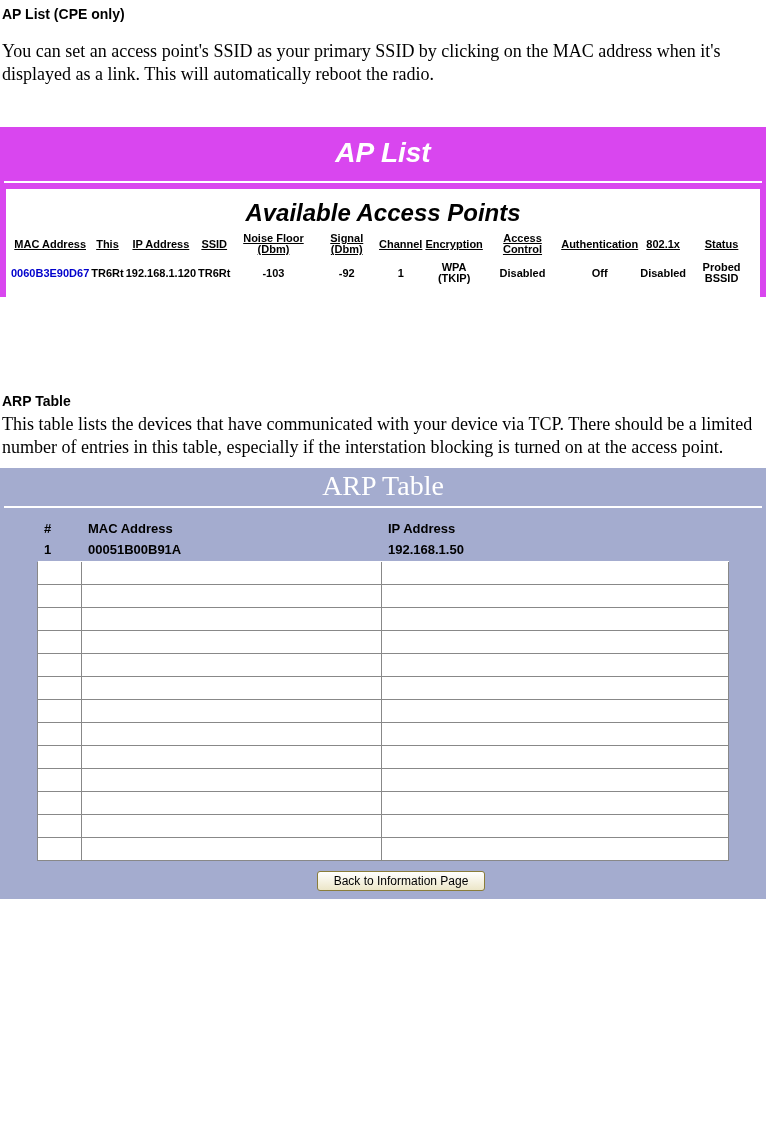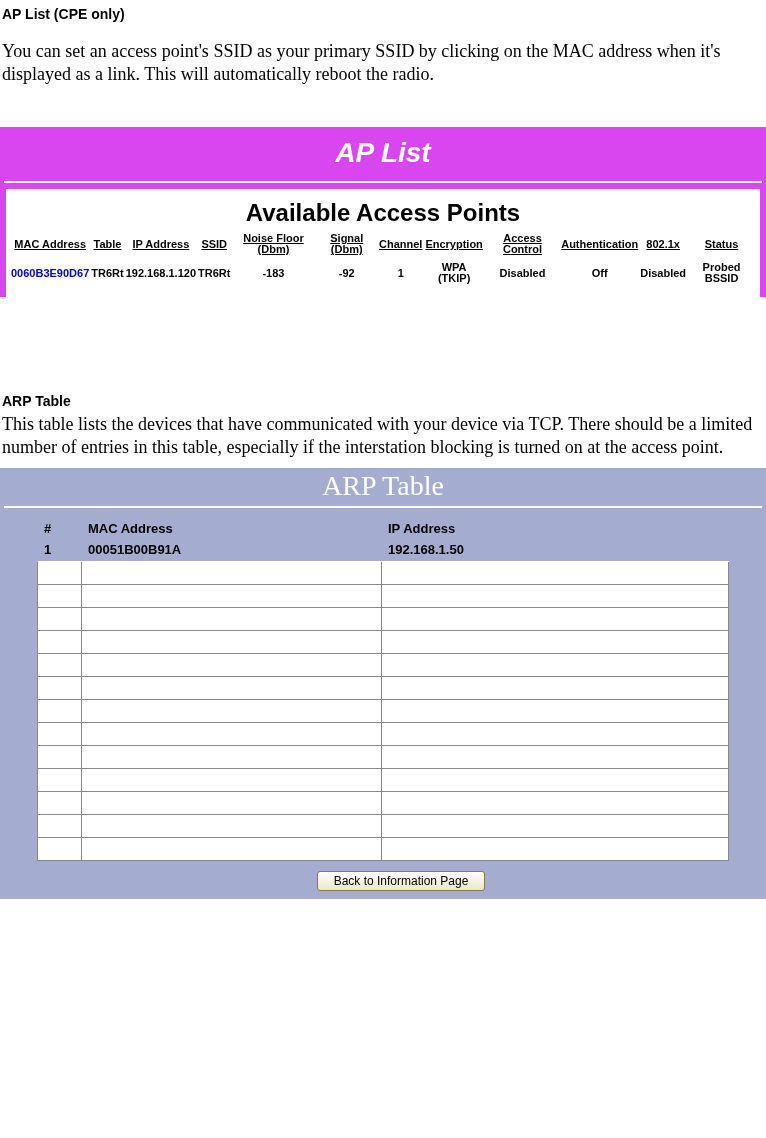--- a/index.html
+++ b/index.html
@@ -41,20 +41,21 @@
     background: #fff;
     margin: 0 4px;
   }
   .ap-avail {
     background: #fff;
     margin: 6px 6px 0 6px;
     padding: 10px 4px 8px 4px;
   }
   .ap-avail-title {
     text-align: center;
+    font-style: italic;
     font-weight: bold;
     font-size: 24px;
     margin-bottom: 4px;
   }
   .ap-table {
     width: 100%;
     border-collapse: collapse;
     font-size: 11px;
     font-family: "Trebuchet MS", Arial, sans-serif;
     font-weight: bold;
@@ -149,40 +150,40 @@
 
 <div class="ap-list-panel">
   <div class="ap-list-banner">AP List</div>
   <div class="ap-hr"></div>
   <div class="ap-avail">
     <div class="ap-avail-title">Available Access Points</div>
     <table class="ap-table">
       <thead>
         <tr>
           <th>MAC Address</th>
-          <th>Table</th>
+          <th>This</th>
           <th>IP Address</th>
           <th>SSID</th>
           <th>Noise Floor (Dbm)</th>
           <th>Signal (Dbm)</th>
           <th>Channel</th>
           <th>Encryption</th>
           <th>Access Control</th>
           <th>Authentication</th>
           <th>802.1x</th>
           <th>Status</th>
         </tr>
       </thead>
       <tbody>
         <tr>
           <td><a class="ap-mac-link">0060B3E90D67</a></td>
           <td>TR6Rt</td>
           <td>192.168.1.120</td>
           <td>TR6Rt</td>
-          <td>-183</td>
+          <td>-103</td>
           <td>-92</td>
           <td>1</td>
           <td>WPA (TKIP)</td>
           <td>Disabled</td>
           <td>Off</td>
           <td>Disabled</td>
           <td>Probed BSSID</td>
         </tr>
       </tbody>
     </table>

